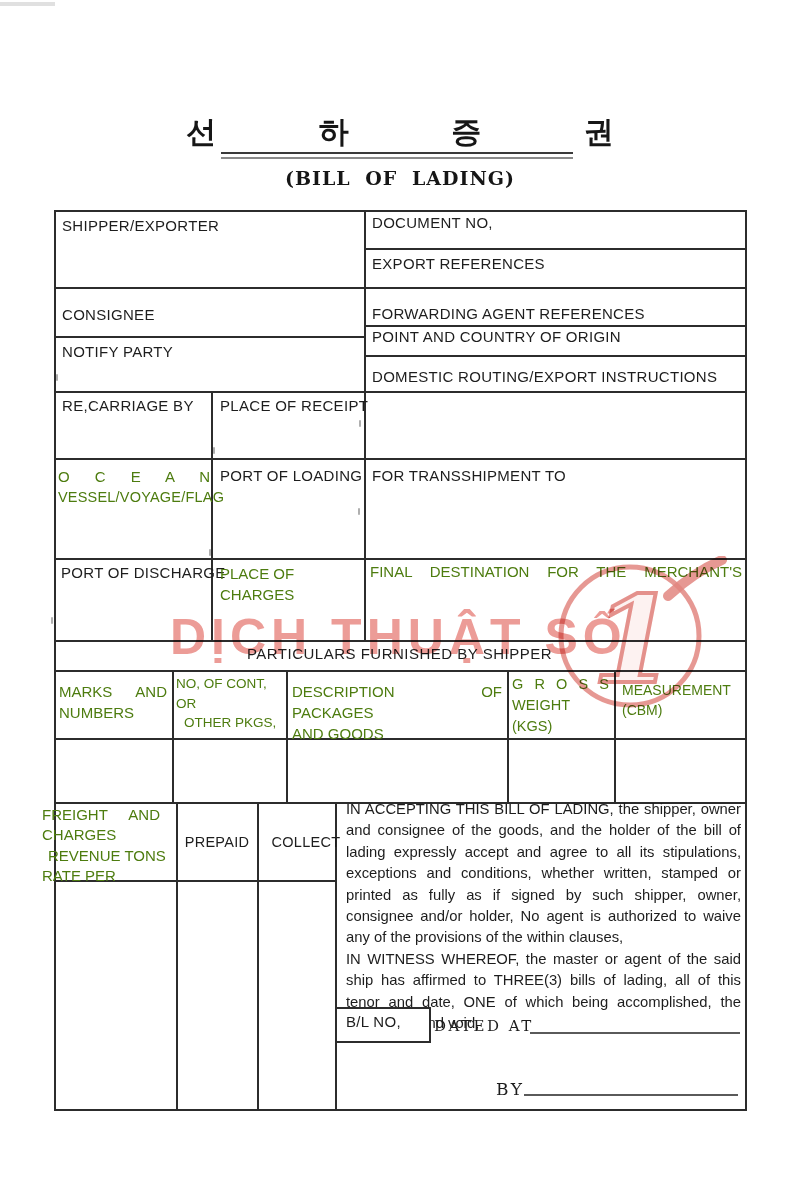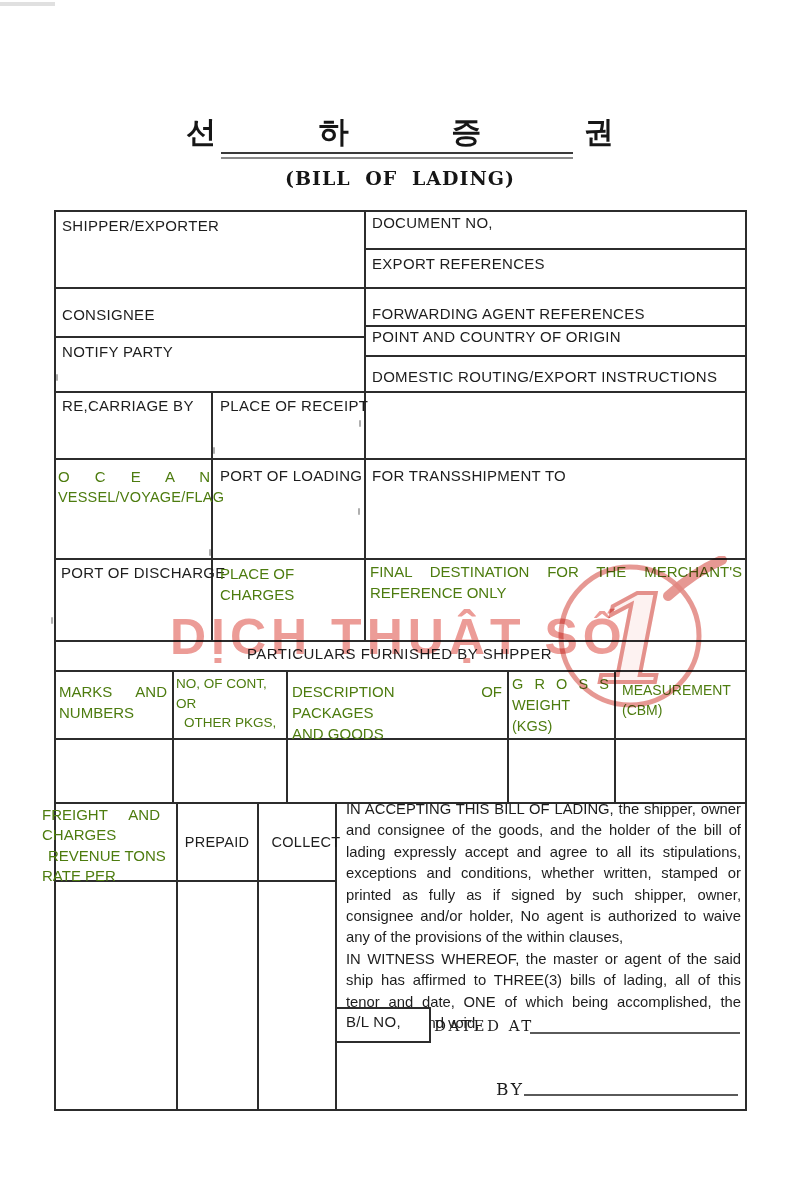--- a/index.html
+++ b/index.html
@@ -93,21 +93,20 @@
   <div class="lbl" style="left:220px;top:467px;">PORT OF LOADING</div>
   <div class="lbl" style="left:372px;top:467px;">FOR TRANSSHIPMENT TO</div>
 
   <div class="lbl" style="left:61px;top:564px;">PORT OF DISCHARGE</div>
   <div class="blk" style="left:220px;top:563px;width:130px;">
     <div>PLACE OF</div>
     <div>CHARGES</div>
   </div>
   <div class="blk" style="left:370px;top:561px;width:372px;">
     <div class="just">FINAL DESTINATION FOR THE MERCHANT'S</div>
-    <div>REFERENCE ONLY</div>
   </div>
 
   <div class="lbl center" style="left:54px;top:645px;width:691px;letter-spacing:.5px;">PARTICULARS FURNISHED BY SHIPPER</div>
 
   <div class="blk" style="left:59px;top:681px;width:108px;">
     <div class="just">MARKS AND</div>
     <div>NUMBERS</div>
   </div>
   <div class="blk" style="left:176px;top:674px;width:106px;font-size:13.5px;line-height:1.45;">
     <div>NO, OF CONT,</div>

